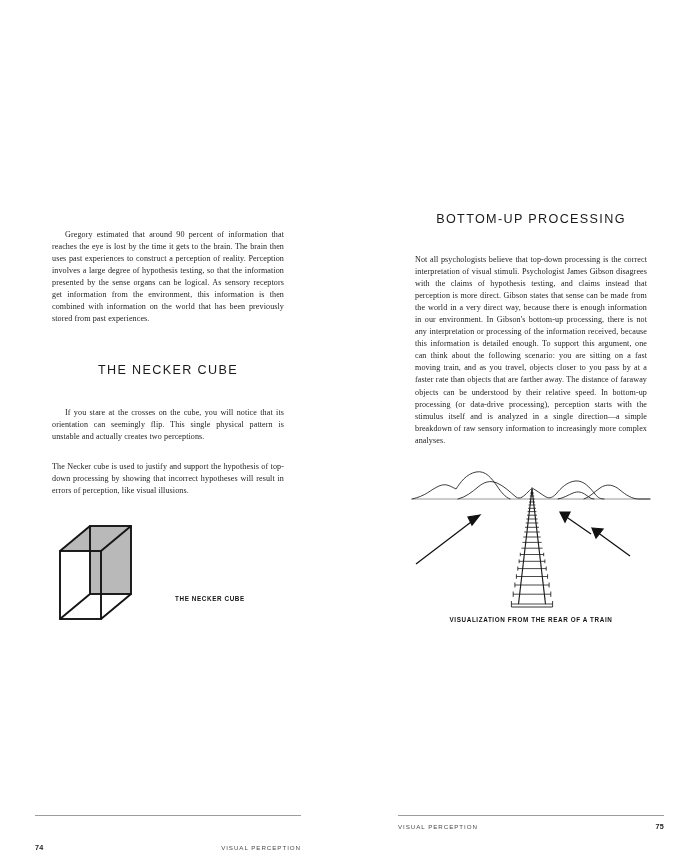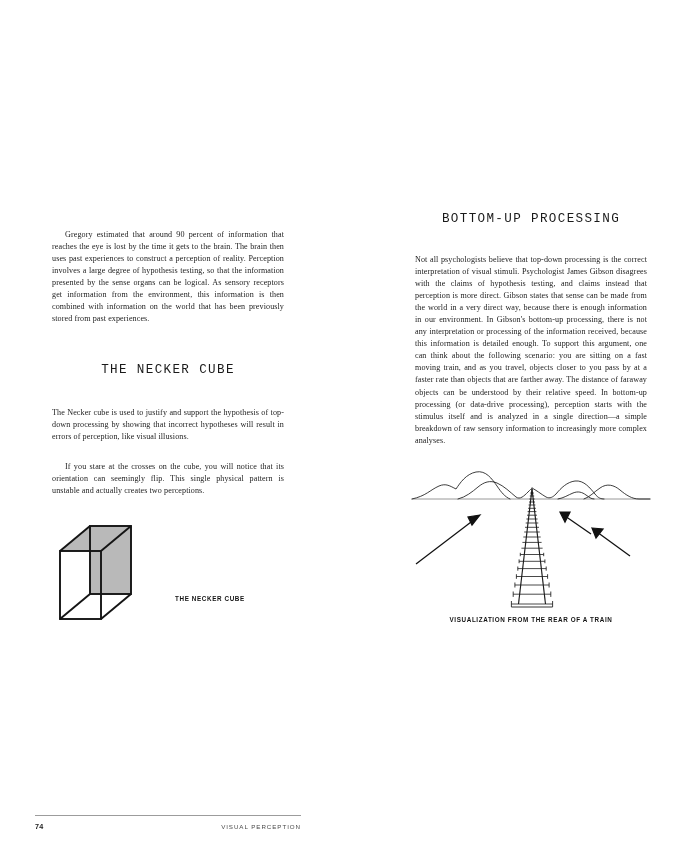--- a/index.html
+++ b/index.html
@@ -51,21 +51,21 @@
     letter-spacing: 0.09px;
     color: #1b1b1b;
     -webkit-font-smoothing: antialiased;
   }
   p.body.indent { text-indent: 13px; }
   p.body + p.body { margin-top: 0; }
 
   
   h2.section-heading {
     margin: 0;
-    font-family: Liberation Mono, monospace;
+    font-family: Liberation Sans, sans-serif;
     font-size: 12.6px;
     font-weight: 400;
     letter-spacing: 1.35px;
     text-align: center;
     color: #1a1a1a;
     white-space: nowrap;
   }
   .heading-gap-before { height: 21px; }
   .heading-gap-after  { height: 13px; }
   .heading-gap-after-right { height: 11px; }
@@ -98,21 +98,21 @@
     background: #9c9c9c;
   }
   .footer-row {
     position: absolute;
     top: 7px;
     left: 0;
     width: 100%;
     display: flex;
     align-items: baseline;
   }
-  .page-left .footer-row { justify-content: space-between; }
+  .page-left .footer-row { justify-content: space-between; margin-top: 21px; }
   .page-right .footer-row { justify-content: space-between; }
 
   .folio {
     font-family: "Liberation Sans", sans-serif;
     font-size: 7.2px;
     font-weight: 700;
     letter-spacing: 0.3px;
     color: #1a1a1a;
   }
   .running-head {
@@ -145,22 +145,22 @@
 
   <div class="page page-left">
     <div class="page-inner">
 
       <p class="body indent">Gregory estimated that around 90 percent of information that reaches the eye is lost by the time it gets to the brain. The brain then uses past experiences to construct a perception of reality. Perception involves a large degree of hypothesis testing, so that the information presented by the sense organs can be logical. As sensory receptors get information from the environment, this information is then combined with information on the world that has been previously stored from past experiences.</p>
 
       <div class="heading-gap-before"></div>
       <h2 class="section-heading">THE NECKER CUBE</h2>
       <div class="heading-gap-after"></div>
 
+      <p class="body indent">If you stare at the crosses on the cube, you will notice that its orientation can seemingly flip. This single physical pattern is unstable and actually creates two perceptions.</p>
       <p class="body">The Necker cube is used to justify and support the hypothesis of top-down processing by showing that incorrect hypotheses will result in errors of perception, like visual illusions.</p>
-      <p class="body indent">If you stare at the crosses on the cube, you will notice that its orientation can seemingly flip. This single physical pattern is unstable and actually creates two perceptions.</p>
 
       <div class="figure-cube">
         <svg width="266" height="112" viewBox="0 0 266 112">
 
           <polygon points="55,11 96,11 96,79 55,79" fill="#b9b9b9"></polygon>
 
           <polygon points="55,11 96,11 66,36 25,36" fill="#b9b9b9"></polygon>
 
           <g stroke="#141414" fill="none" stroke-width="1.9" stroke-linejoin="miter">
 
@@ -276,15 +276,22 @@
             <line x1="232" y1="92" x2="199" y2="68"></line>
             <polygon points="194,64 205,65 198,74"></polygon>
           </g>
 
           <text class="fig-caption" x="133" y="158" text-anchor="middle" font-family="Liberation Sans, sans-serif" font-size="6.3" font-weight="700" letter-spacing="0.62" fill="#131313">VISUALIZATION FROM THE REAR OF A TRAIN</text>
         </svg>
       </div>
 
     </div>
 
+    <div class="footer">
+      <div class="footer-rule"></div>
+      <div class="footer-row">
+        <span class="running-head">VISUAL PERCEPTION</span>
+        <span class="folio">75</span>
+      </div>
+    </div>
   </div>
 
 </div>
 
 </body></html>

